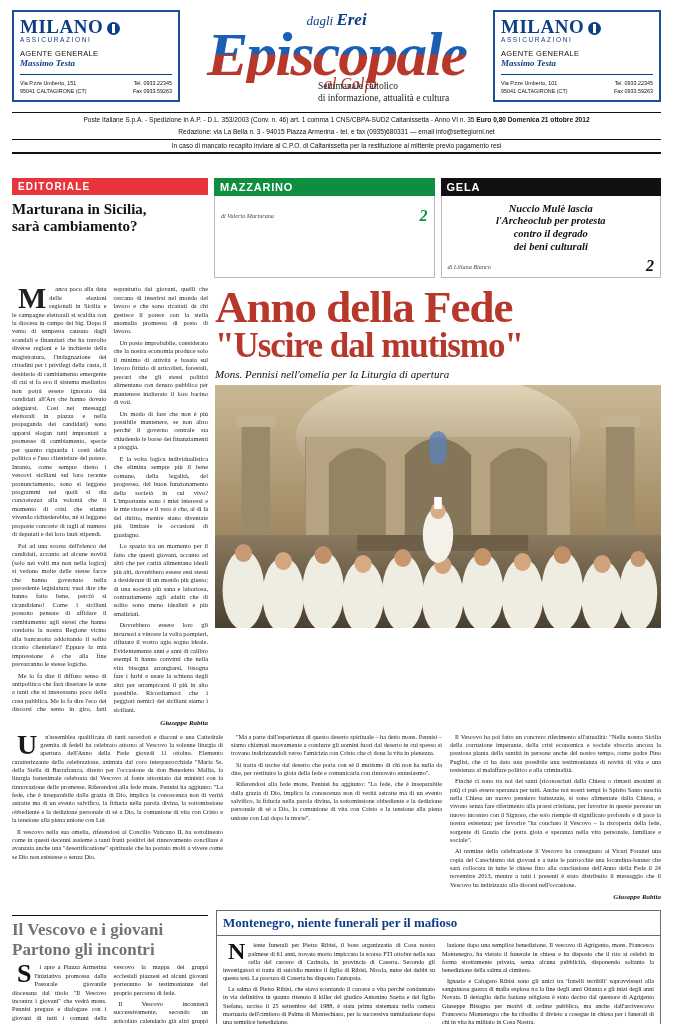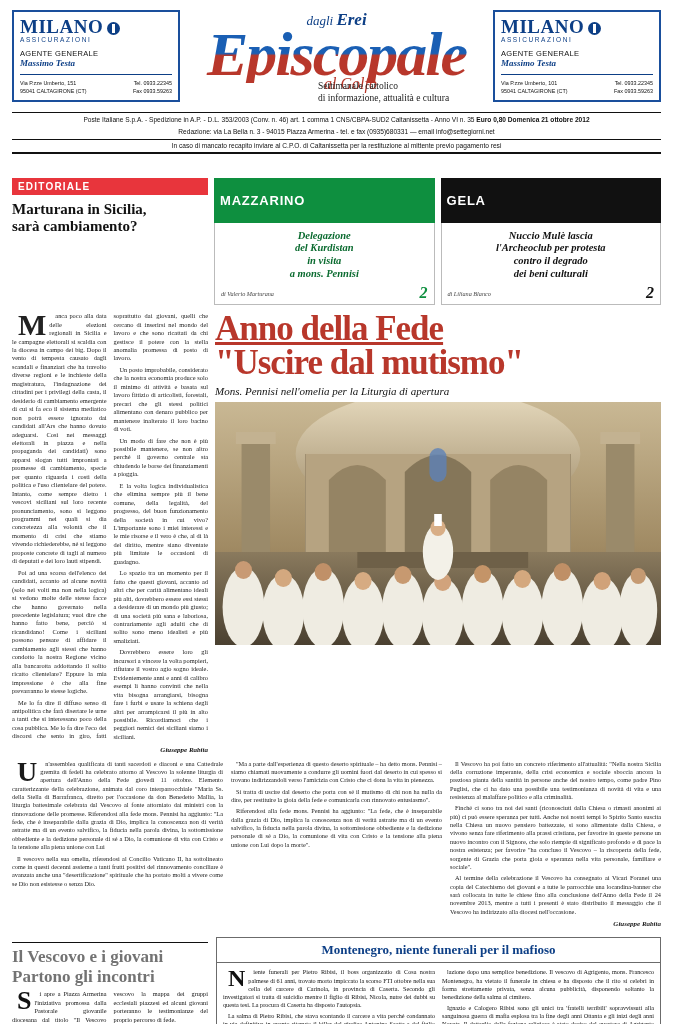--- a/index.html
+++ b/index.html
@@ -56,21 +56,21 @@
   .col-edit { width: 196px; }
   .edit-head { background:#e8353c; color:#fff; font-family:"Liberation Sans", sans-serif; font-weight:bold; font-size:10px; letter-spacing:1.2px; padding:3px 6px; }
   .edit-title { font-size:15px; font-weight:bold; line-height:1.15; margin:6px 0 5px; color:#111; }
   .edit-body { font-size:6.4px; line-height:1.32; text-align:justify; color:#222; column-count:2; column-gap:7px; }
   .edit-body p { margin:0 0 3px; text-indent:6px; }
   .dropcap { float:left; font-size:30px; line-height:24px; font-weight:bold; padding:1px 3px 0 0; font-family:"Liberation Serif",serif; }
   .edit-sign { text-align:right; font-size:7px; font-style:italic; font-weight:bold; margin-top:3px; }
 
   .teasers { flex:1; display:flex; gap:6px; }
   .teaser { flex:1; border-bottom:none; display:flex; flex-direction:column; }
-  .t-head { color:#fff; font-family:"Liberation Sans", sans-serif; font-weight:bold; font-size:13px; letter-spacing:.8px; padding:15px 6px; }
+  .t-head { color:#fff; font-family:"Liberation Sans", sans-serif; font-weight:bold; font-size:11px; letter-spacing:.8px; padding:3px 6px; }
   .t-mazz { background:#0e8f3f; }
   .t-gela { background:#111; }
   .t-past { background:#8e2f8e; }
   .t-body { border:1px solid #bbb; border-top:none; flex:1; padding:7px 6px 3px; display:flex; flex-direction:column; justify-content:space-between; }
   .t-title { font-weight:bold; font-style:italic; text-align:center; line-height:1.2; }
   .t-mazz .t-title, .t-body.mazz .t-title { font-size:10.5px; color:#0b6b30; }
   .t-body.gela .t-title { font-size:10.5px; color:#111; }
   .t-body.past .t-title { font-size:11px; color:#8e2f8e; }
   .t-foot { display:flex; align-items:center; justify-content:space-between; margin-top:5px; }
   .t-author { font-size:6.2px; font-style:italic; color:#444; }
@@ -78,21 +78,21 @@
   .num-green { color:#0e8f3f; }
   .num-black { color:#111; }
   .num-purple { color:#8e2f8e; }
 
   
   .mainblock { margin-top:7px; display:flex; gap:7px; }
   .leftcol { width:196px; }
   .rightcol { flex:1; }
 
   .headline { color:#b8372b; font-weight:bold; line-height:0.98; letter-spacing:-1px; }
-  .hl1 { font-size:35px;text-decoration:underline; }
+  .hl1 { font-size:45px; }
   .hl2 { font-size:35px; }
   .hl-kicker { font-style:italic; font-size:11px; color:#111; margin:4px 0 5px; }
 
   .photo { position:relative; width:100%; height:243px; overflow:hidden; background:#3b4a60; }
   .photo svg { display:block; width:100%; height:100%; }
 
   
   .article { margin-top:6px; display:flex; gap:8px; }
   .article .c { flex:1; font-size:6.3px; line-height:1.33; text-align:justify; color:#1a1a1a; }
   .article .c p { margin:0 0 3px; text-indent:5px; }
@@ -102,21 +102,21 @@
   
   .bottom { display:flex; gap:8px; margin-top:8px; }
   .bl { width:196px; }
   .br { flex:1; }
   .b-title { font-size:17px; font-weight:bold; color:#737373; line-height:1.15; }
   .b-body { font-size:6.3px; line-height:1.33; text-align:justify; margin-top:4px; }
   .b-body p { margin:0 0 3px; text-indent:5px; }
   .sep { border-top:1px solid #111; margin:5px 0 4px; }
 
   .mafia-box { border:1px solid #6b6b6b; padding:0; }
-  .mafia-head { border-bottom:1px solid #6b6b6b; padding:4px 6px; font-size:13px; font-weight:bold; color:#0d3f86;text-align:center; }
+  .mafia-head { border-bottom:1px solid #6b6b6b; padding:4px 6px; font-size:13px; font-weight:bold; color:#0d3f86; }
   .mafia-cols { display:flex; gap:7px; padding:5px 6px 6px; }
   .mafia-cols .c { flex:1; font-size:6.2px; line-height:1.32; text-align:justify; }
   .mafia-cols .c p { margin:0 0 3px; text-indent:5px; }
 </style>
 </head>
 <body>
 
 <div class="page">
 
   <div class="masthead">
@@ -189,24 +189,20 @@
       <div class="edit-head">EDITORIALE</div>
       <div class="edit-title" style="white-space:pre-line;">Marturana in Sicilia,
 sarà cambiamento?</div>
     </div>
 
     <div class="teasers">
 
       <div class="teaser">
         <div class="t-head t-mazz">MAZZARINO</div>
         <div class="t-body mazz">
-          <div class="t-title" style="white-space:pre-line;">Delegazione
-del Kurdistan
-in visita
-a mons. Pennisi</div>
           <div class="t-foot">
             <span class="t-author">di Valerio Marturana</span>
             <span class="t-num num-green">2</span>
           </div>
         </div>
       </div>
 
       <div class="teaser">
         <div class="t-head t-gela">GELA</div>
         <div class="t-body gela">

